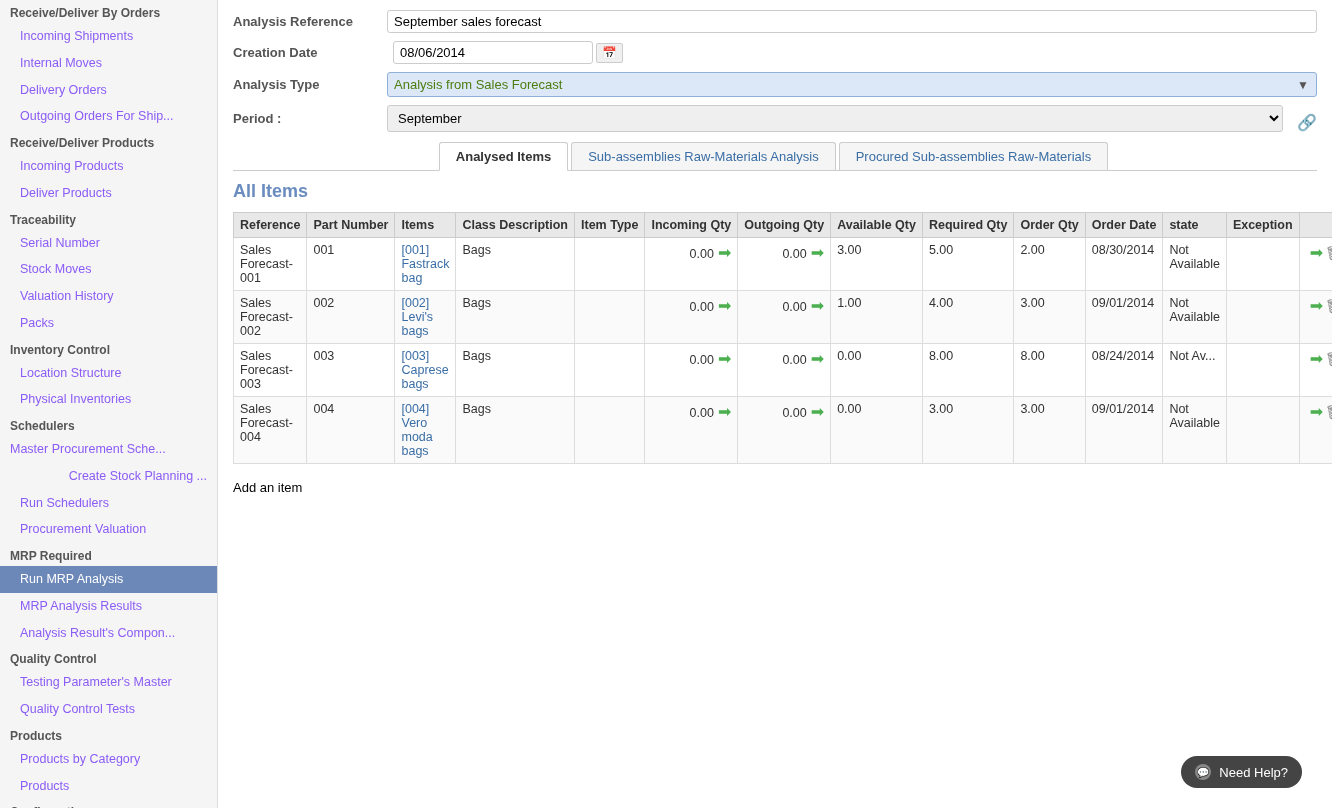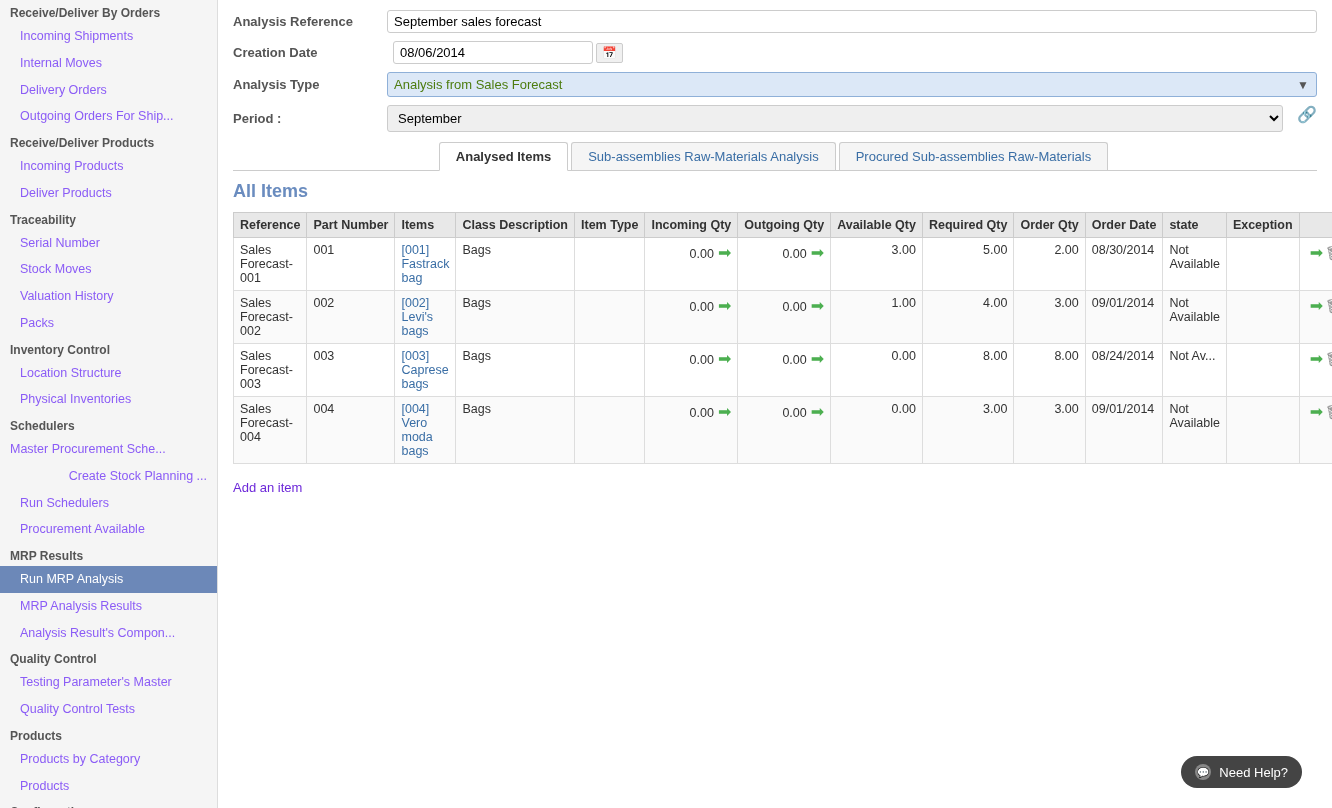--- a/index.html
+++ b/index.html
@@ -105,21 +105,21 @@
       position: absolute;
       right: 8px;
       top: 50%;
       transform: translateY(-50%);
       pointer-events: none;
       font-size: 12px;
       color: #555;
     }
     .period-wrap {
       display: flex;
-      align-items: flex-start;
+      align-items: flex-end;
       gap: 14px;
       width: 930px;
     }
     .period-select {
       flex: 1;
       border: 1px solid #ccc;
       padding: 4px 6px;
       border-radius: 3px;
       font-size: 13px;
     }
@@ -203,28 +203,28 @@
     .delete-btn {
       background: none;
       border: none;
       cursor: pointer;
       color: #888;
       font-size: 14px;
       padding: 0 2px;
     }
 
     .add-item-link {
-      color: #6d28d9;
+      color: #000000;
       cursor: pointer;
       font-size: 13px;
       margin-top: 8px;
       display: inline-block;
     }
 
-    .num-cell { text-align: right; }
+    .num-cell { text-align: left; }
 
     
     .need-help-bubble {
       position: fixed;
       bottom: 20px;
       right: 30px;
       background: #444;
       color: #fff;
       padding: 8px 14px;
       border-radius: 20px;
@@ -265,22 +265,22 @@
     <div class="sidebar-item">Stock Moves</div>
     <div class="sidebar-item">Valuation History</div>
     <div class="sidebar-item">Packs</div>
     <div class="sidebar-group-label">Inventory Control</div>
     <div class="sidebar-item">Location Structure</div>
     <div class="sidebar-item">Physical Inventories</div>
     <div class="sidebar-group-label">Schedulers</div>
     <div class="sidebar-item" style="padding-left: 10px;">Master Procurement Sche...</div>
     <div class="sidebar-item" style="padding-left: 36px; text-align: right;">Create Stock Planning ...</div>
     <div class="sidebar-item">Run Schedulers</div>
-    <div class="sidebar-item">Procurement Available</div>
-    <div class="sidebar-group-label">MRP Results</div>
+    <div class="sidebar-item">Procurement Valuation</div>
+    <div class="sidebar-group-label">MRP Required</div>
     <div class="sidebar-item active">Run MRP Analysis</div>
     <div class="sidebar-item">MRP Analysis Results</div>
     <div class="sidebar-item">Analysis Result's Compon...</div>
     <div class="sidebar-group-label">Quality Control</div>
     <div class="sidebar-item">Testing Parameter's Master</div>
     <div class="sidebar-item">Quality Control Tests</div>
     <div class="sidebar-group-label">Products</div>
     <div class="sidebar-item">Products by Category</div>
     <div class="sidebar-item">Products</div>
     <div class="sidebar-group-label">Configuration</div>

